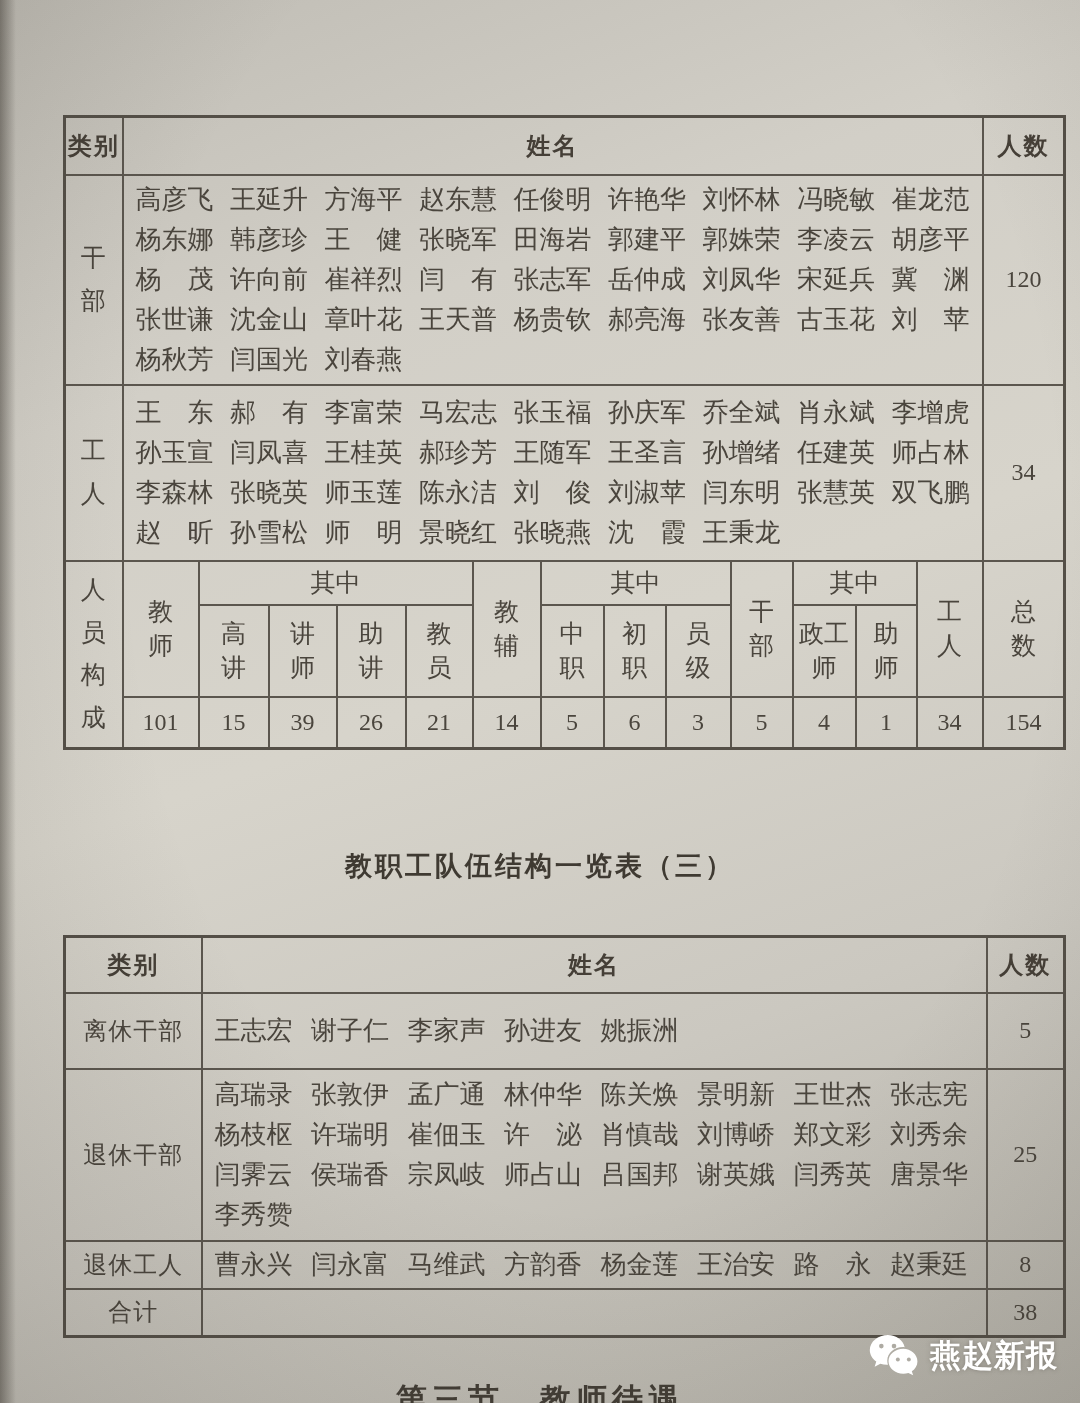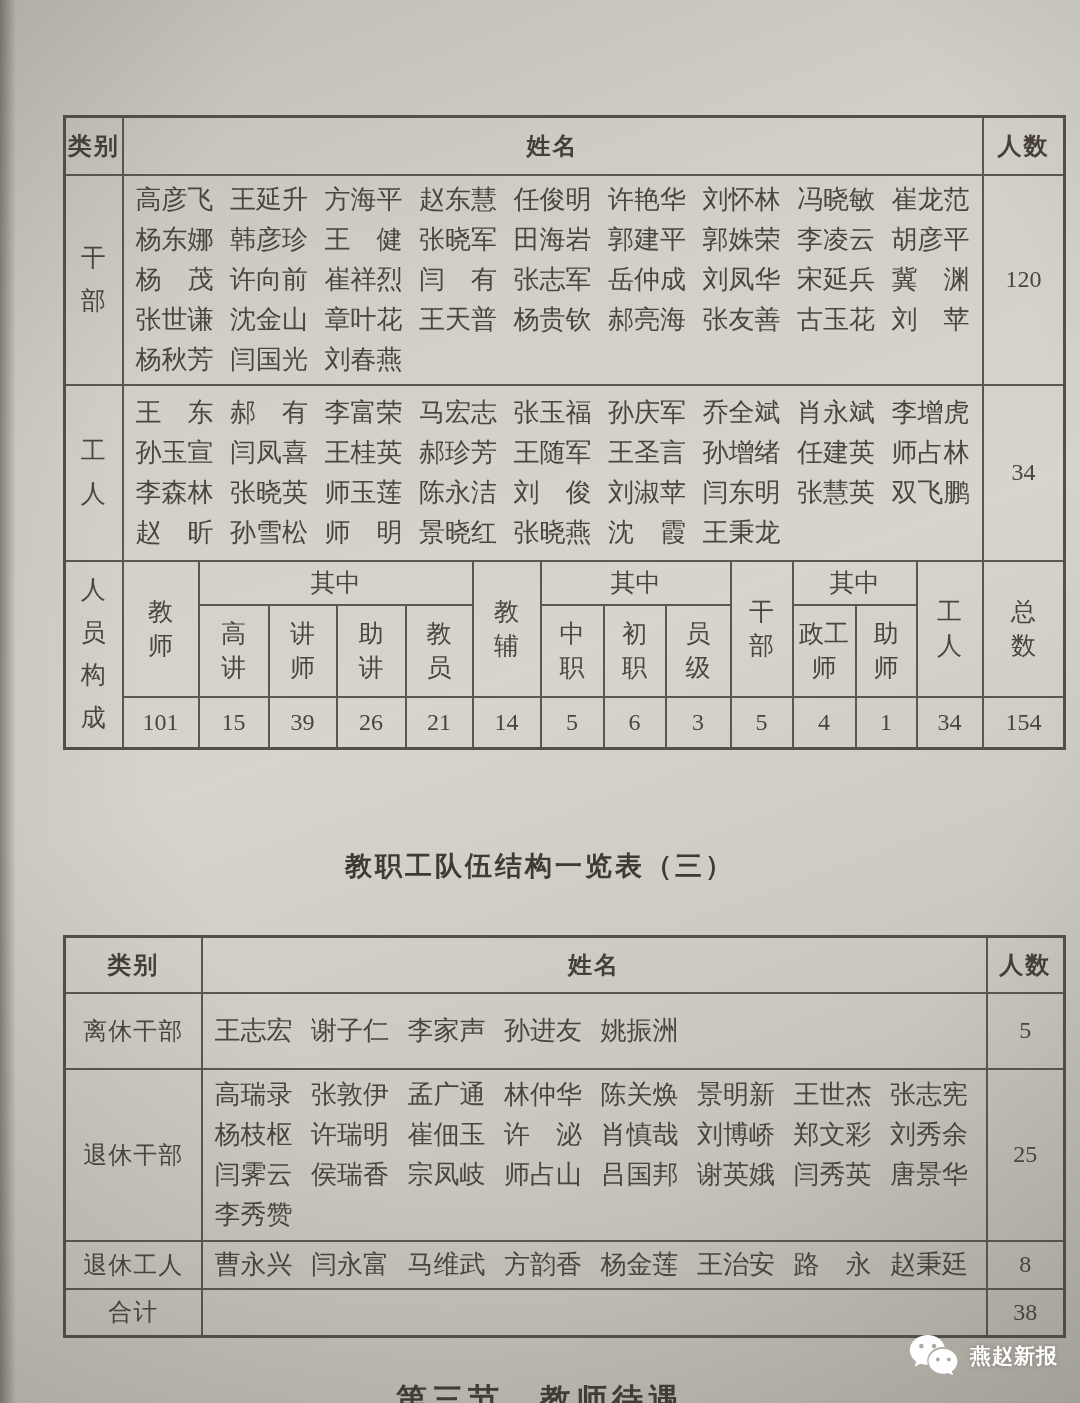--- a/index.html
+++ b/index.html
@@ -69,21 +69,21 @@
     font-size:31px; font-weight:bold; color:#423d35; letter-spacing:5px; line-height:36px;
   }
 
   .watermark {
     position:absolute; right:12px; top:1328px; z-index:4;
     display:flex; align-items:center; gap:10px;
     padding:6px 10px 6px 6px;
   }
   .watermark .wm-text {
     font-family:Liberation Mono, monospace;
-    font-size:21px; font-weight:bold; color:#ffffff; letter-spacing:1px;
+    font-size:31px; font-weight:bold; color:#ffffff; letter-spacing:1px;
     text-shadow:0 0 4px rgba(90,85,78,.5);
   }
 </style>
 </head>
 <body>
 
 <div class="page">
 
   <table class="t1">
     <colgroup>

